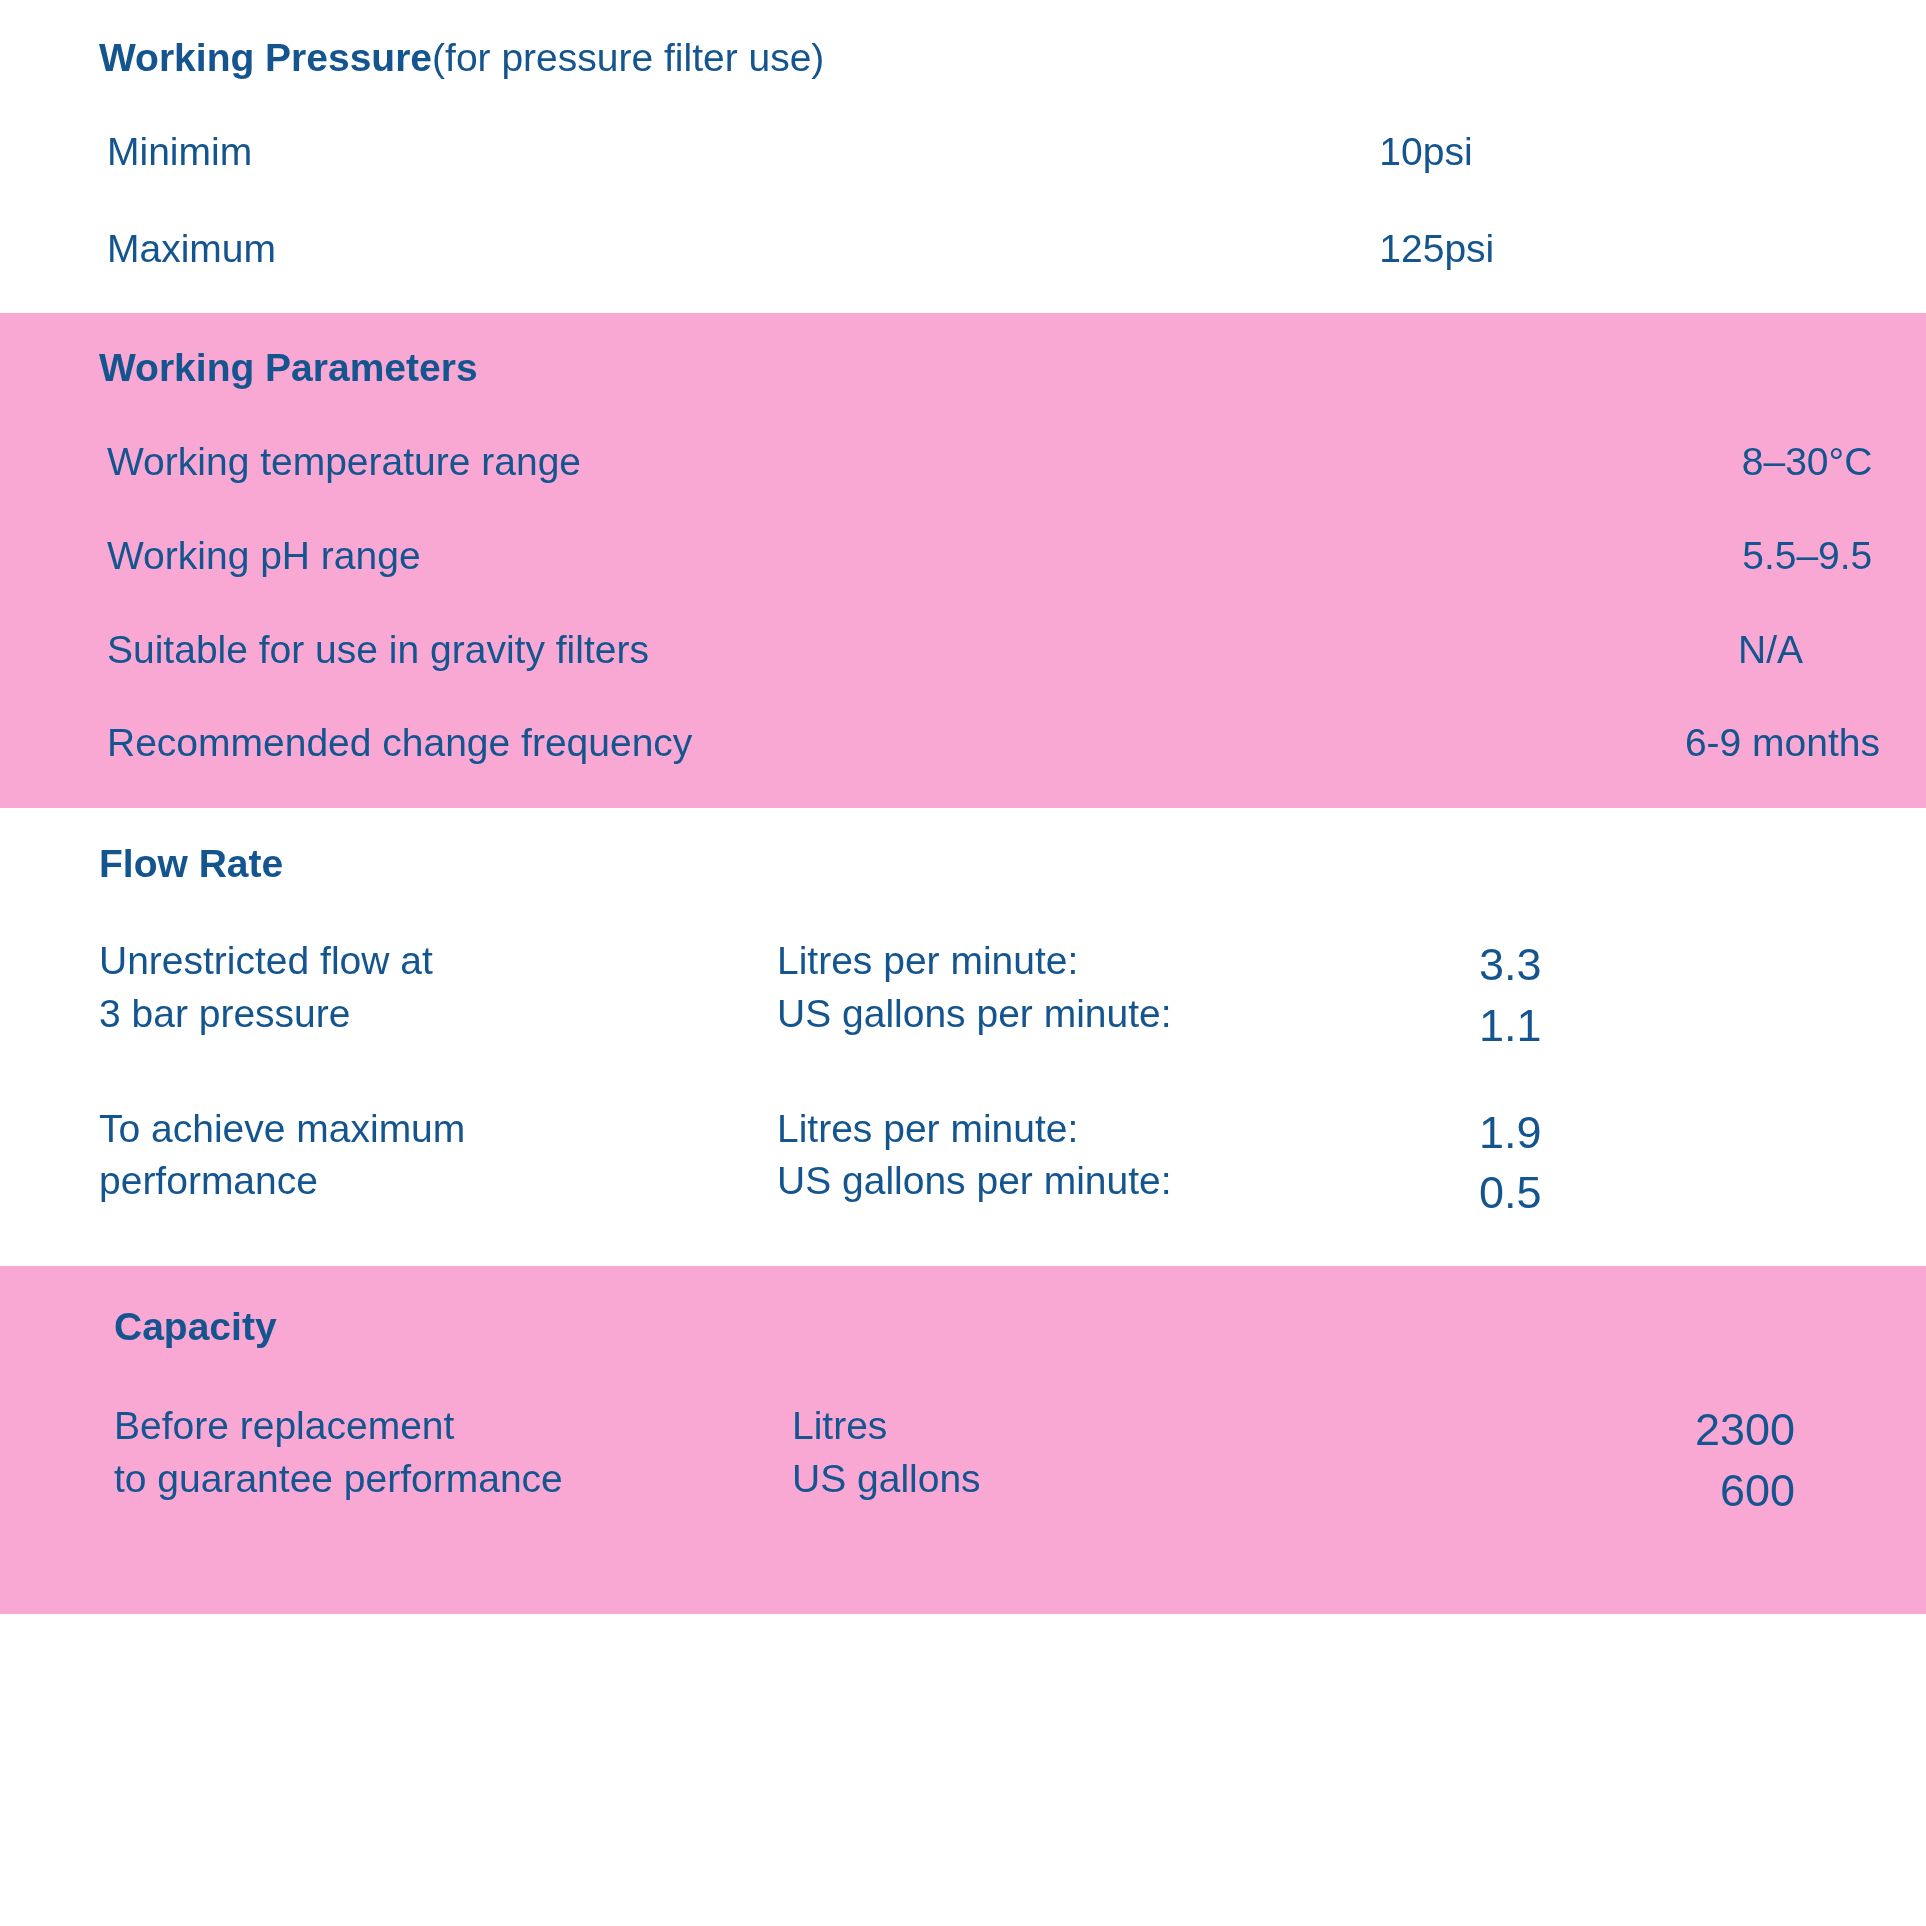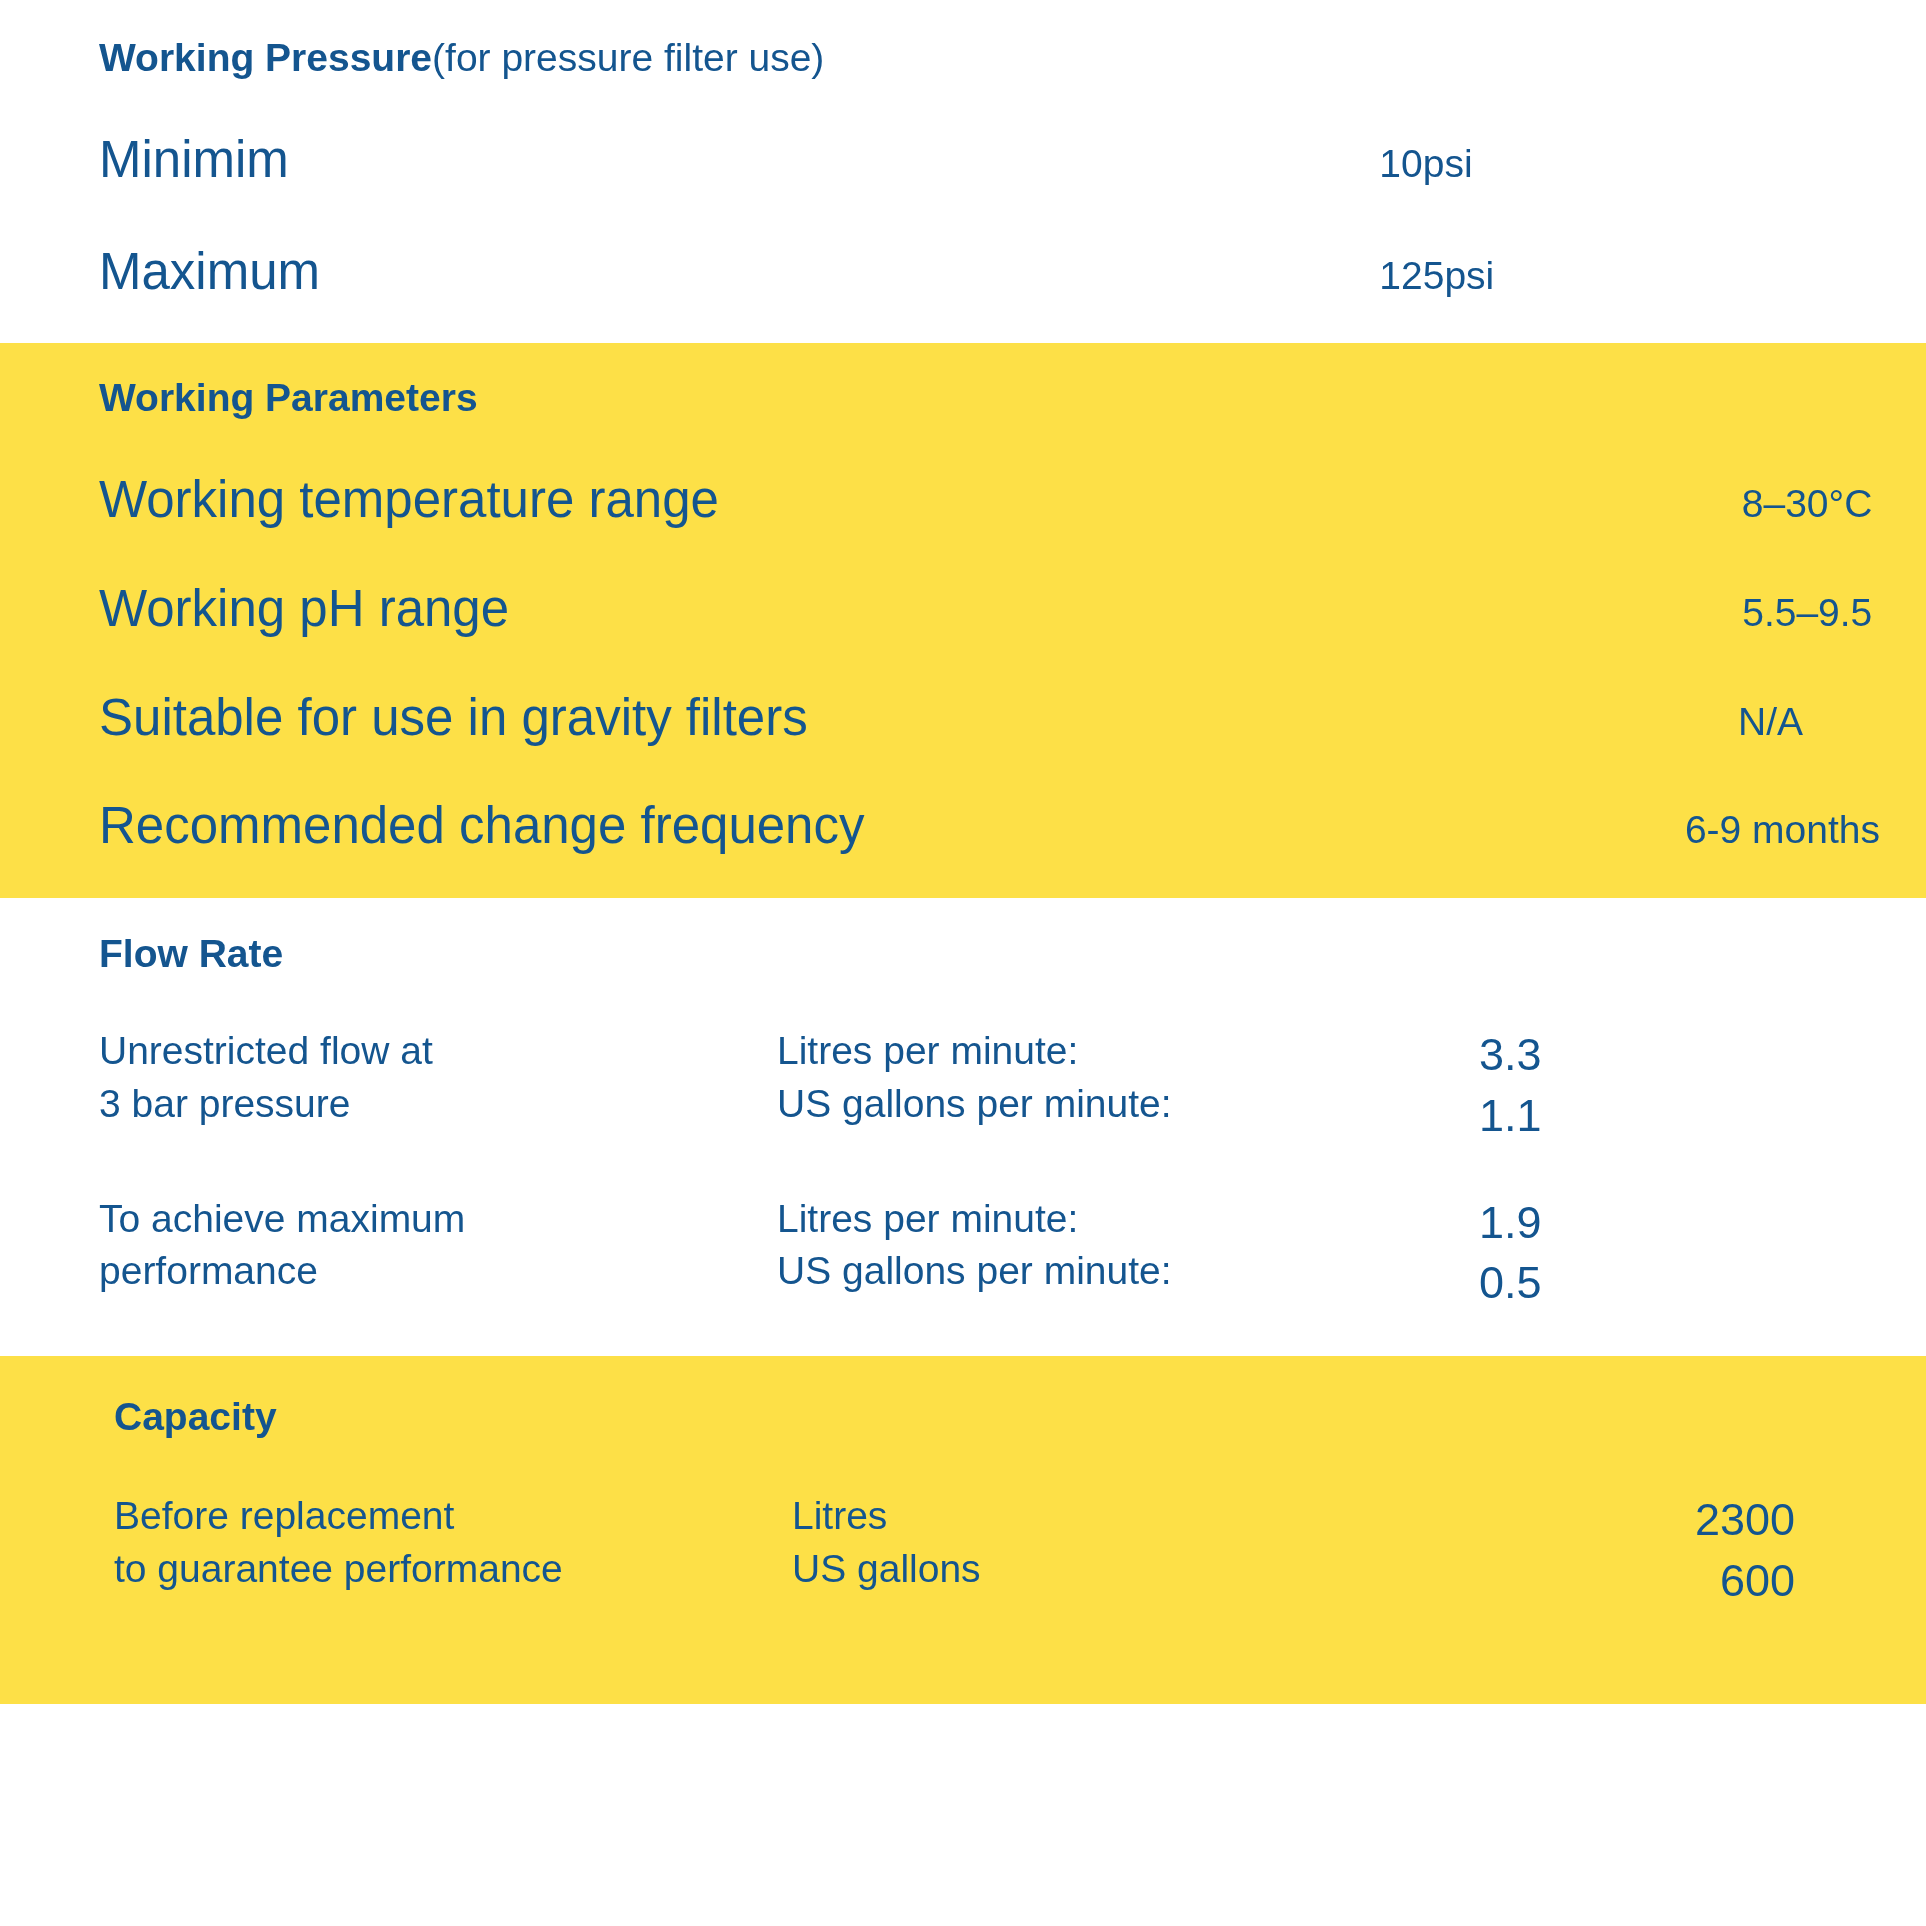--- a/index.html
+++ b/index.html
@@ -44,21 +44,21 @@
     margin-left: 7.7px;
   }
 
   
   .band {
     position: relative;
     box-sizing: border-box;
     width: 100%;
   }
   .band.tint {
-    background: #fde047;
+    background: #f9a8d4;
   }
   .band.plain {
     background: #ffffff;
   }
 
   .pad {
     padding-left: 99px;
     padding-right: 46px;
   }
   .pad-in {
@@ -75,25 +75,26 @@
   .section-title .light {
     font-weight: normal;
   }
 
   .row {
     display: flex;
     align-items: baseline;
     width: 100%;
   }
   .row .label {
-    font-size: 51px;
+    font-size: 39px;
     font-weight: normal;
     color: #14558f;
     flex: 0 0 678px;
     line-height: 1.25;
+    margin-left: 8px;
   }
   .row .mid {
     font-size: 39px;
     font-weight: normal;
     color: #14558f;
     flex: 1 1 auto;
     line-height: 1.25;
   }
   .row .value {
     font-size: 39px;

